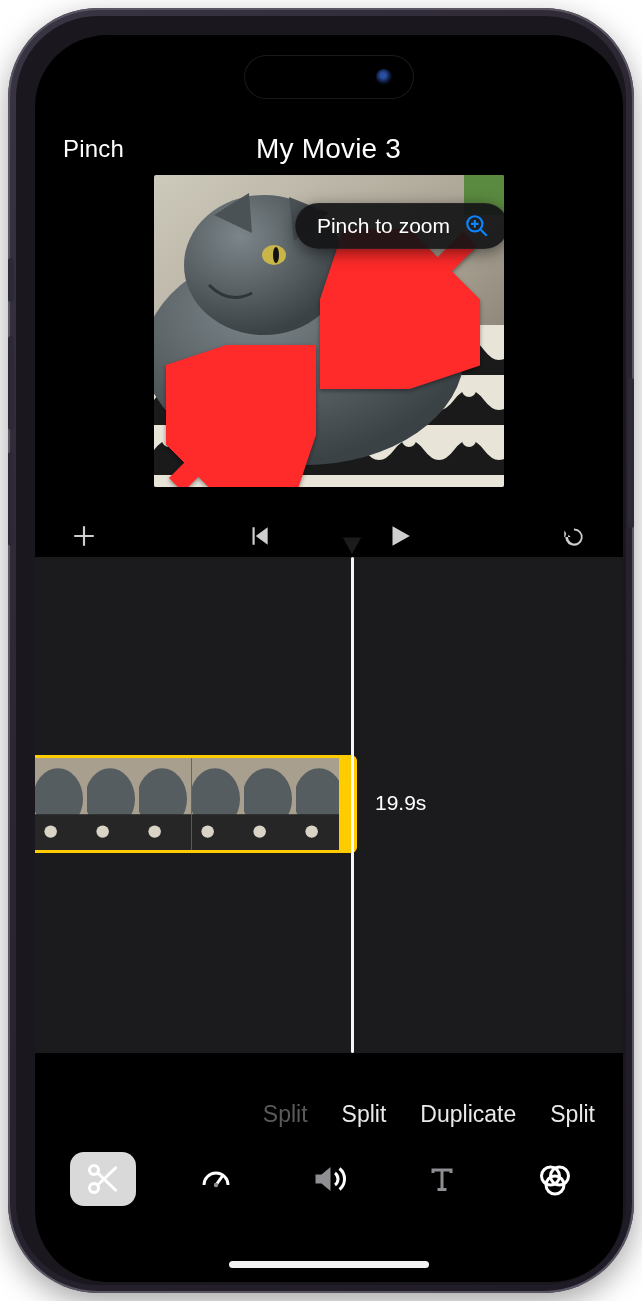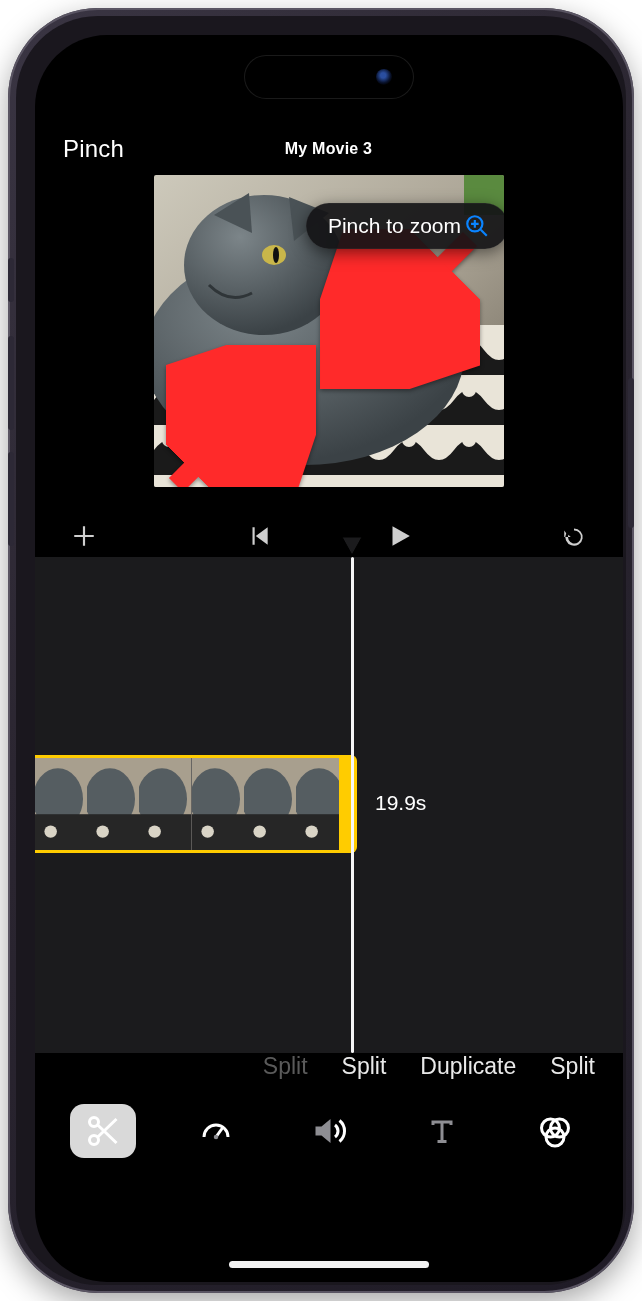--- a/index.html
+++ b/index.html
@@ -37,29 +37,29 @@
     width:170px;height:44px;border-radius:30px;background:#000;
     box-shadow:0 0 0 1px #1a1a1a inset;
     z-index:5;
   }
   .island:after{
     content:"";position:absolute;right:22px;top:14px;width:16px;height:16px;
     border-radius:50%;background:radial-gradient(circle at 45% 40%,#2a4ea0 0 20%,#0a1430 55%,#000 75%);
   }
   .topbar{display:flex;align-items:center;justify-content:space-between;padding:96px 24px 0 24px;height:132px}
   .done{font-size:24px;color:#fff;letter-spacing:.2px;font-weight:400;padding:6px 4px}
-  .title{font-size:16px;font-weight:700;letter-spacing:.2px}
+  .title{font-size:28px;font-weight:400;letter-spacing:.2px}
   .spacer{width:70px}
   .preview-wrap{position:relative;margin:8px auto 0;width:350px;height:312px;border-radius:2px;overflow:hidden}
   .preview-img{position:absolute;inset:0}
   .tooltip{
     position:absolute;top:28px;right:-4px;
     background:rgba(20,20,22,.92);
     border-radius:24px;padding:10px 18px 10px 22px;
-    display:flex;align-items:center;gap:3px;
+    display:flex;align-items:center;gap:14px;
     box-shadow:0 4px 16px rgba(0,0,0,.5),0 0 0 .5px rgba(255,255,255,.08) inset;
   }
   .tooltip span{font-size:21px;color:#fff}
   .tooltip svg{width:26px;height:26px}
   .controls-row{
     display:flex;align-items:center;justify-content:space-between;
     padding:18px 24px 0 24px;margin-top:10px;
   }
   .ctrl{padding:8px 12px;display:flex;align-items:center;justify-content:center}
   .ctrl svg{width:26px;height:26px;fill:#cfcfcf}
@@ -86,21 +86,21 @@
   }
   .thumbs{display:flex;height:100%}
   .thumb{flex:1;position:relative;background:#5a5a5a}
   .thumb svg{width:100%;height:100%}
   .duration{
     position:absolute;top:234px;left:340px;font-size:21px;color:#fff;font-weight:400
   }
   .actions-row{
     display:flex;justify-content:flex-end;gap:34px;
     padding:0 28px 6px 0;
-    font-size:23px;color:#e9e9e9;
+    font-size:23px;color:#e9e9e9;margin-top:48px;
   }
   .actions-row .disabled{color:#5a5a5a}
   .bottom-tabs{
     display:flex;justify-content:space-around;align-items:center;
     height:70px;padding:0 12px;margin-top:10px;
   }
   .tab{width:66px;height:54px;border-radius:14px;display:flex;align-items:center;justify-content:center}
   .tab.active{background:#d9d9d9}
   .tab svg{width:36px;height:36px;fill:#8e8e93}
   .tab.active svg{fill:#1b1b1d}

